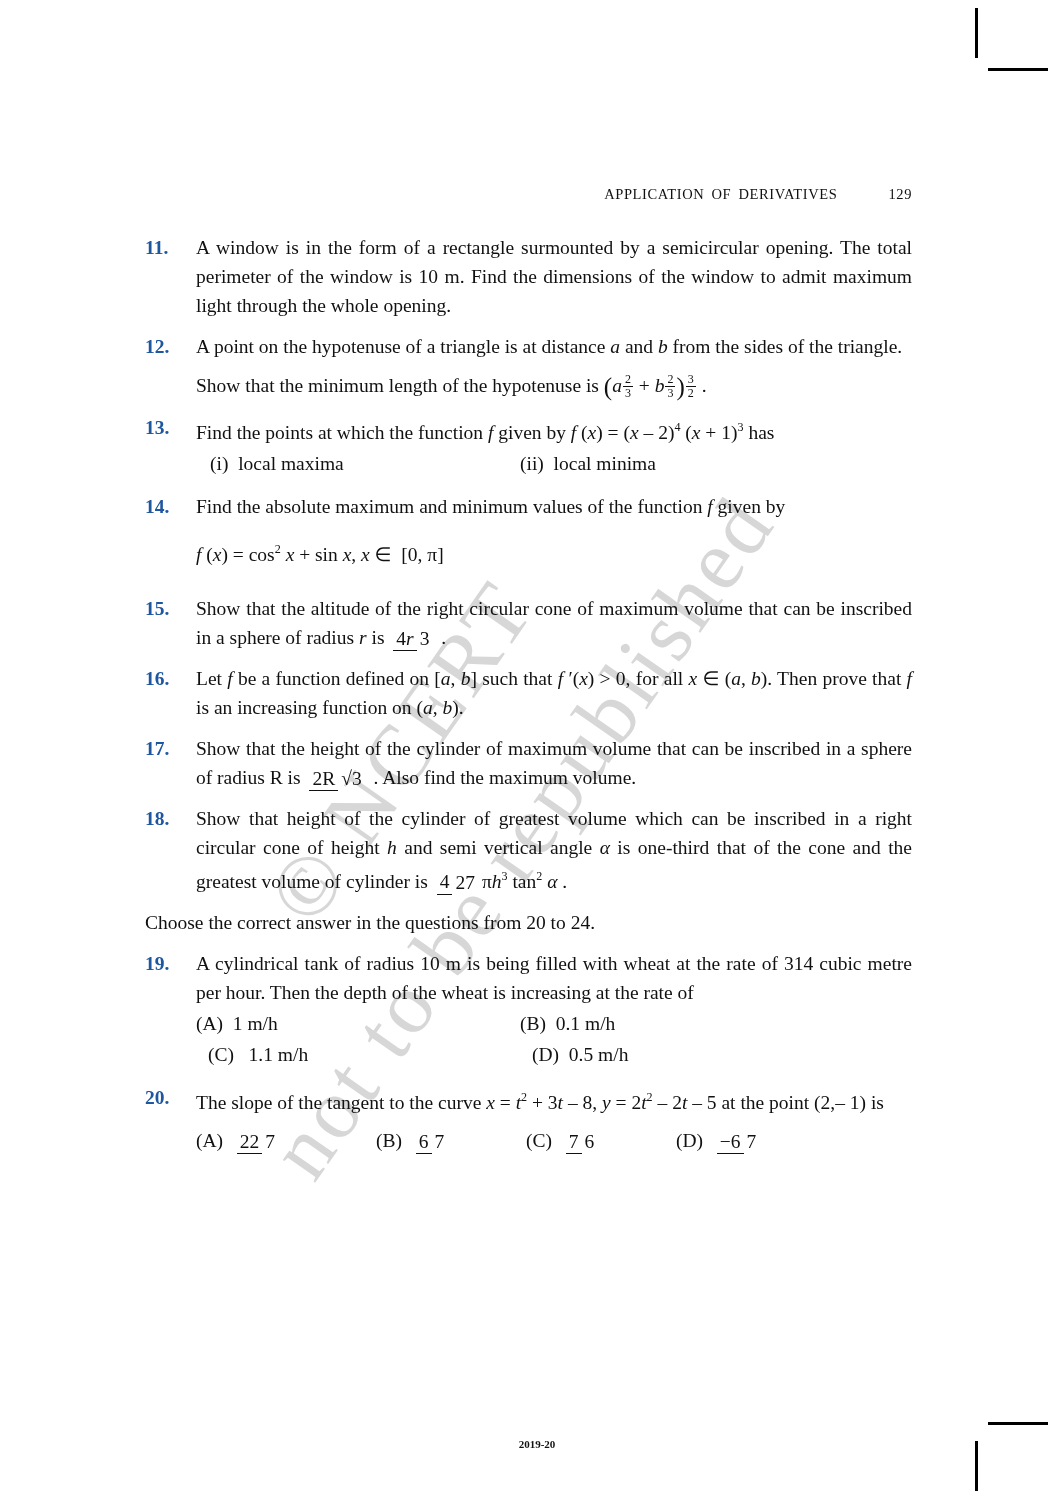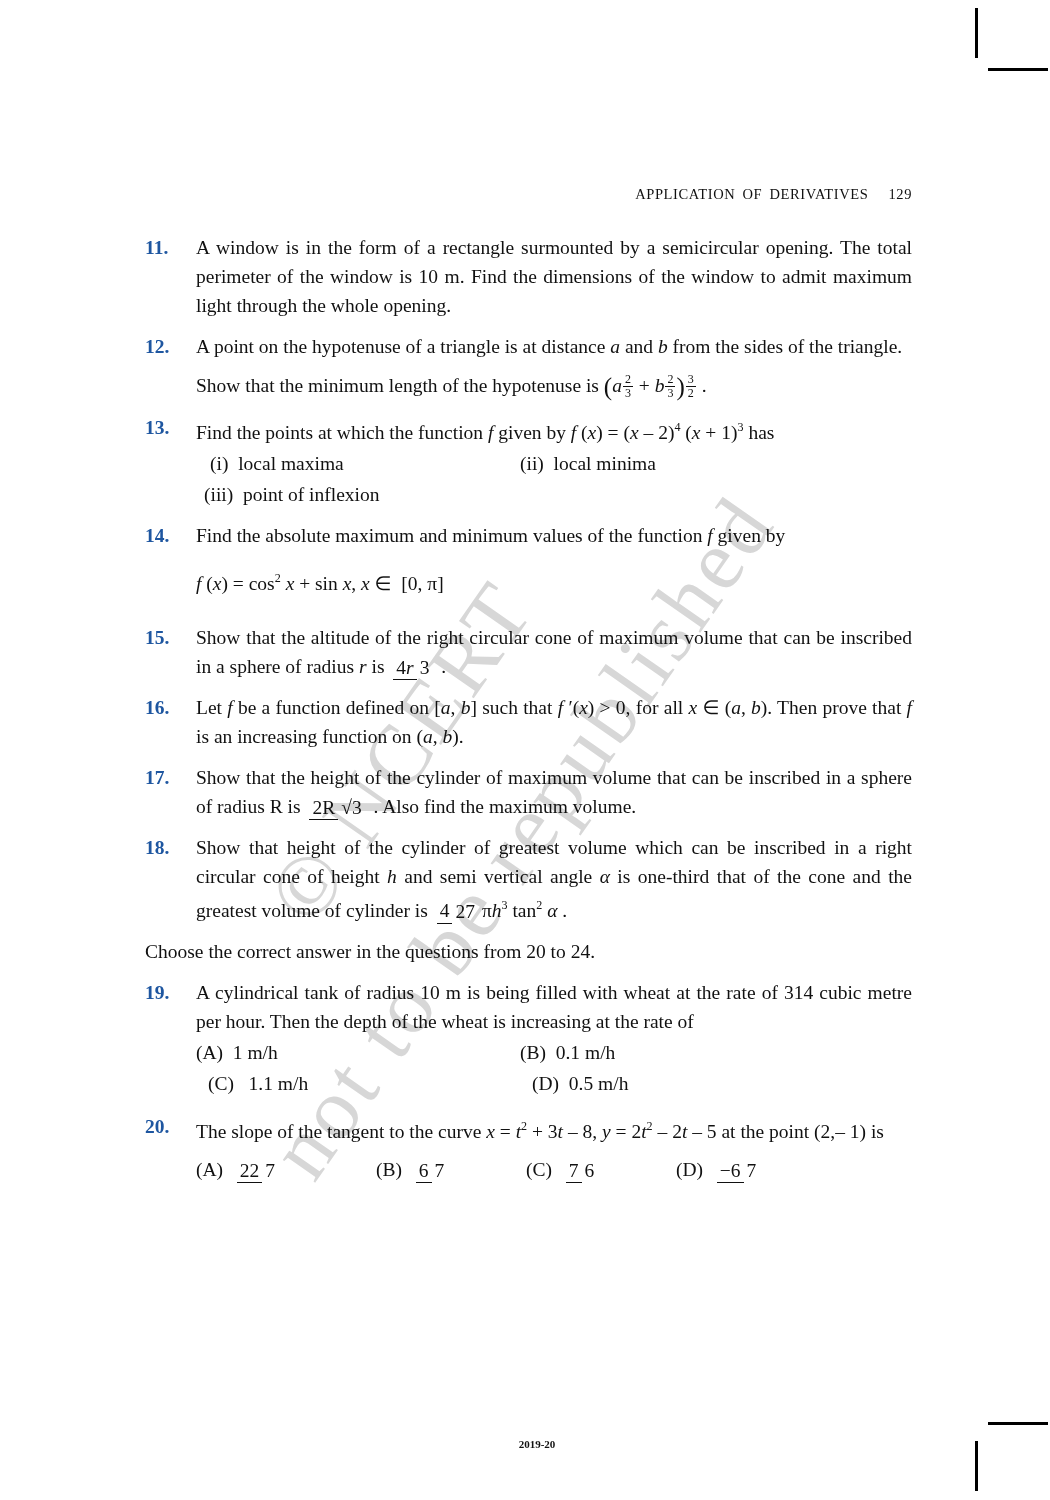--- a/index.html
+++ b/index.html
@@ -12,21 +12,21 @@
   .wm-lines {
     position:absolute; left:44%; top:53%;
     transform:translate(-50%,-50%) rotate(-55deg);
     text-align:center; white-space:nowrap; color:#d7d7d7;
     font-size:86px; line-height:1.72; letter-spacing:4px;
   }
   
   .page { position:relative; z-index:1; padding:186px 138px 0 145px; }
   .header { display:flex; justify-content:flex-end; align-items:baseline;
     font-size:14.5px; letter-spacing:0.6px; word-spacing:3px; margin-bottom:30px; color:#111; }
-  .h-title { margin-right:20px; }
+  .h-title { margin-right:51px; }
   .question { display:flex; margin-bottom:12px; font-size:19.5px; line-height:29px; }
   .qnum { width:51px; flex:none; font-weight:bold; color:var(--qblue,#1e56a0); }
   .qbody { flex:1; min-width:0; }
   .para.p { text-align:justify; }
   .para.center { margin:14px 0; }
   .para.cols { display:flex; align-items:center; margin:2px 0; }
   .para.gap { margin-top:10px; }
   .cell { display:inline-block; }
   .it { font-style:italic; }
   sup.sp { font-size:0.62em; }
@@ -86,21 +86,20 @@
         </div>
       </div>
       <div class="question">
         <div class="qnum">13.</div>
         <div class="qbody">
           <div class="para p">Find the points at which the function <span class="it">f</span> given by <span class="it">f</span> (<span class="it">x</span>) = (<span class="it">x</span> – 2)<sup class="sp">4</sup> (<span class="it">x</span> + 1)<sup class="sp">3</sup> has</div>
           <div class="para cols" style="padding-left: 14px;">
             <span class="cell" style="width: 310px;">(i)&nbsp;&nbsp;local maxima</span>
             <span class="cell">(ii)&nbsp;&nbsp;local minima</span>
           </div>
-          <div class="para p" style="padding-left: 8px;">(iii)&nbsp;&nbsp;point of inflexion</div>
         </div>
       </div>
       <div class="question">
         <div class="qnum">14.</div>
         <div class="qbody">
           <div class="para p">Find the absolute maximum and minimum values of the function <span class="it">f</span> given by</div>
           <div class="para center"><span class="it">f</span> (<span class="it">x</span>) = cos<sup class="sp">2</sup> <span class="it">x</span> + sin <span class="it">x</span>, <span class="it">x</span> ∈&nbsp; [0, π]</div>
         </div>
       </div>
       <div class="question">

